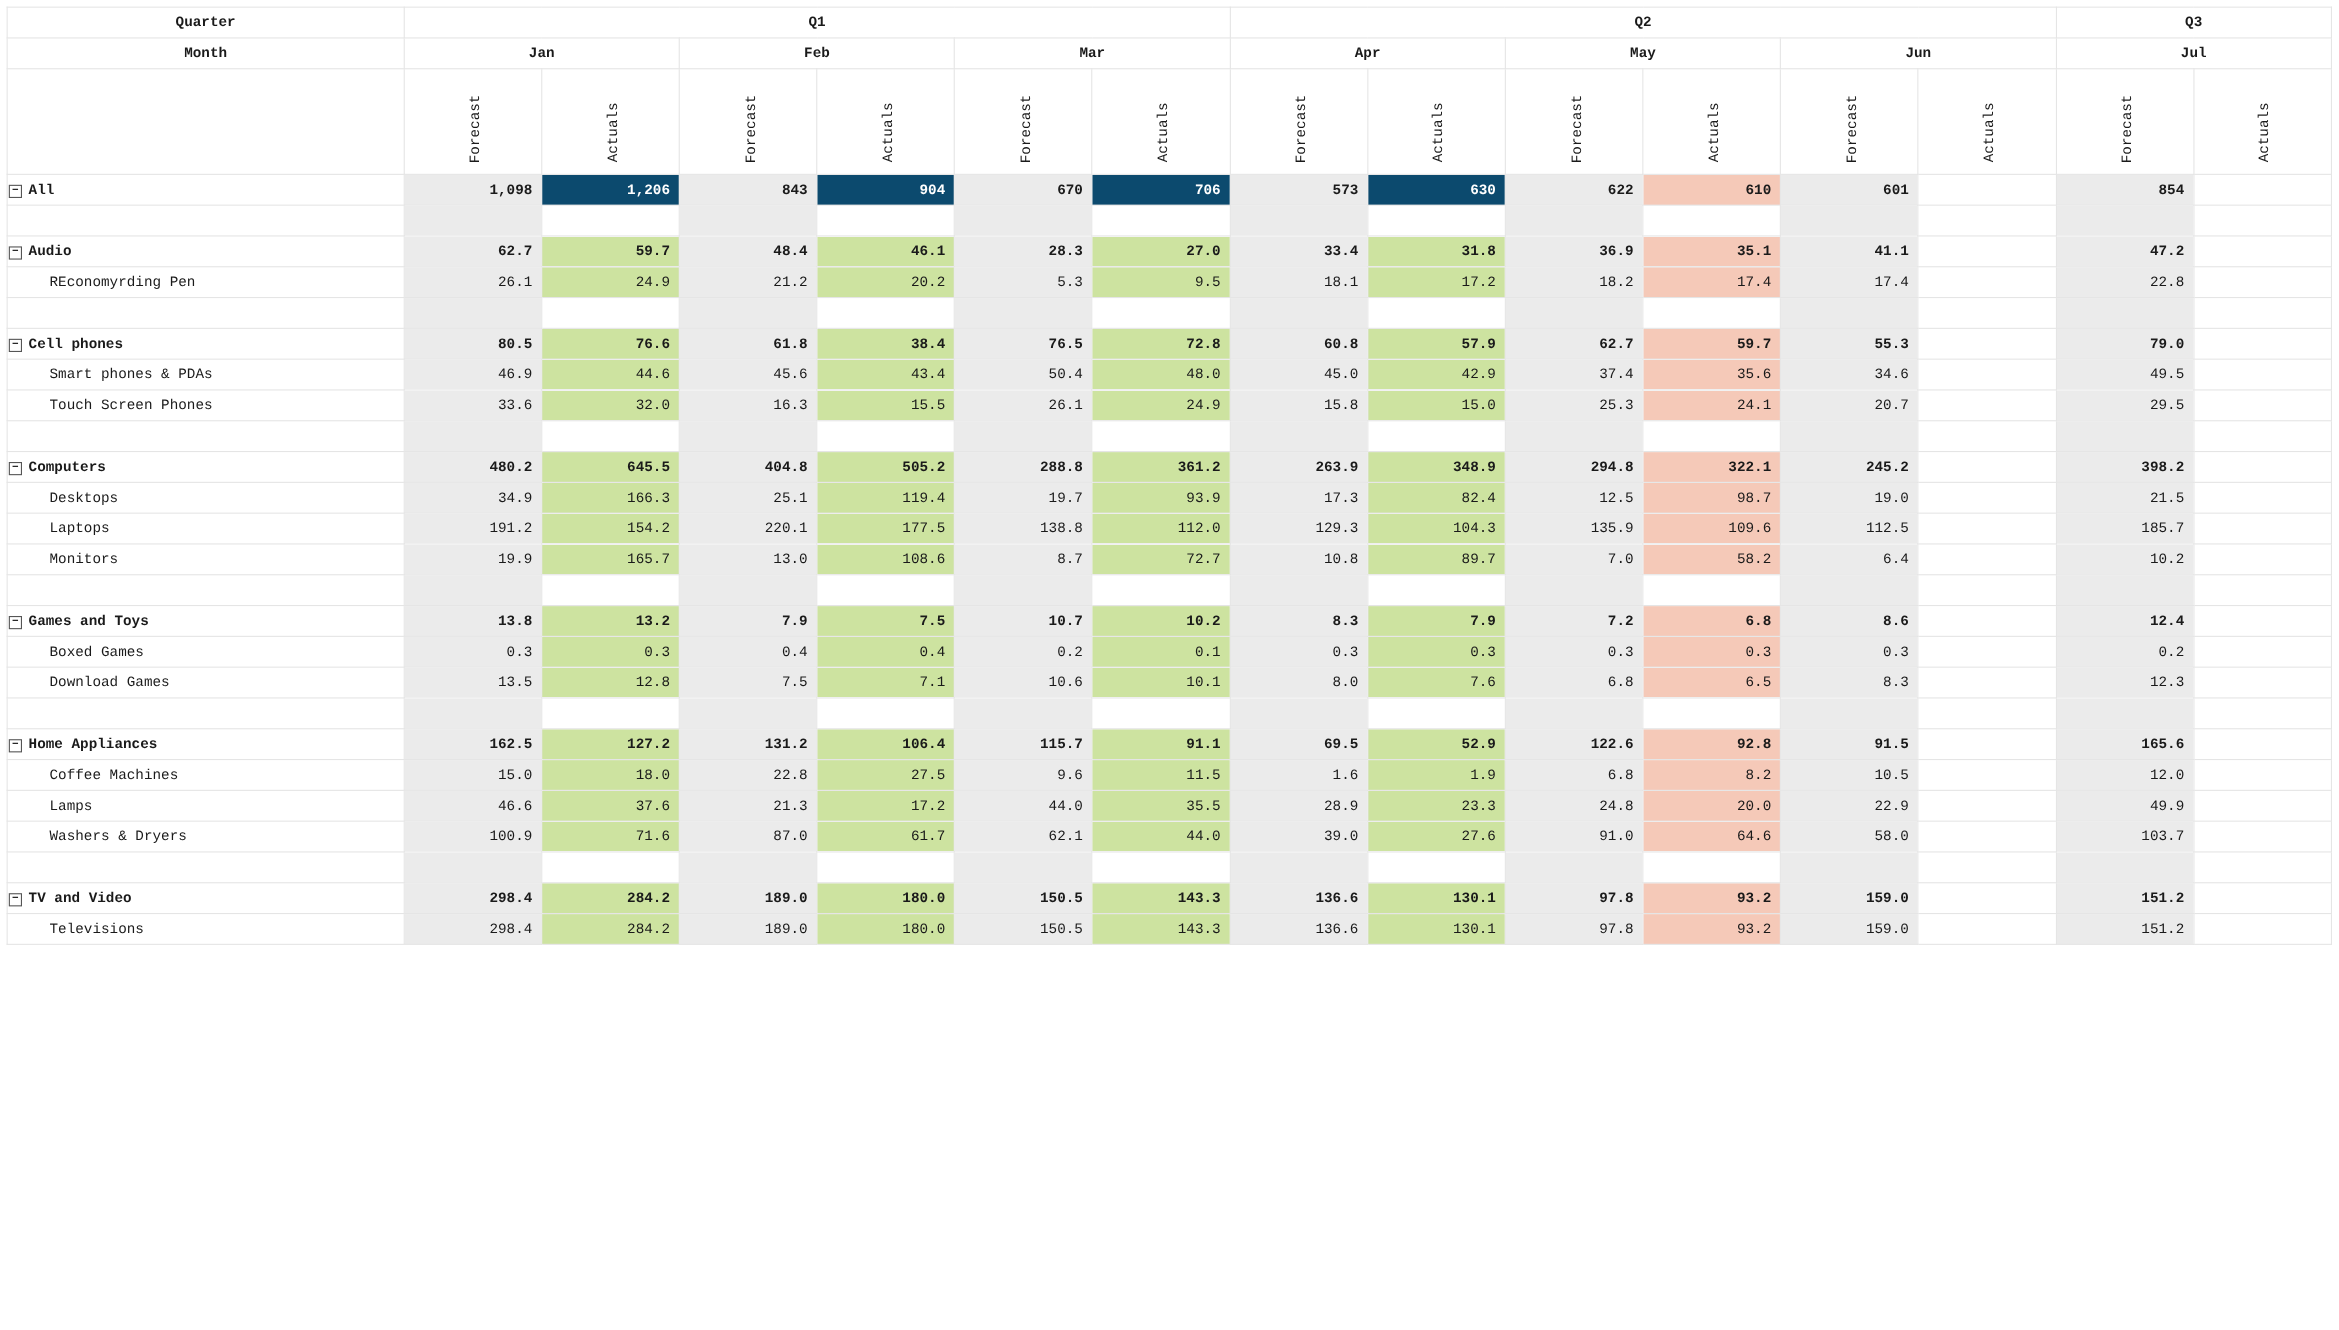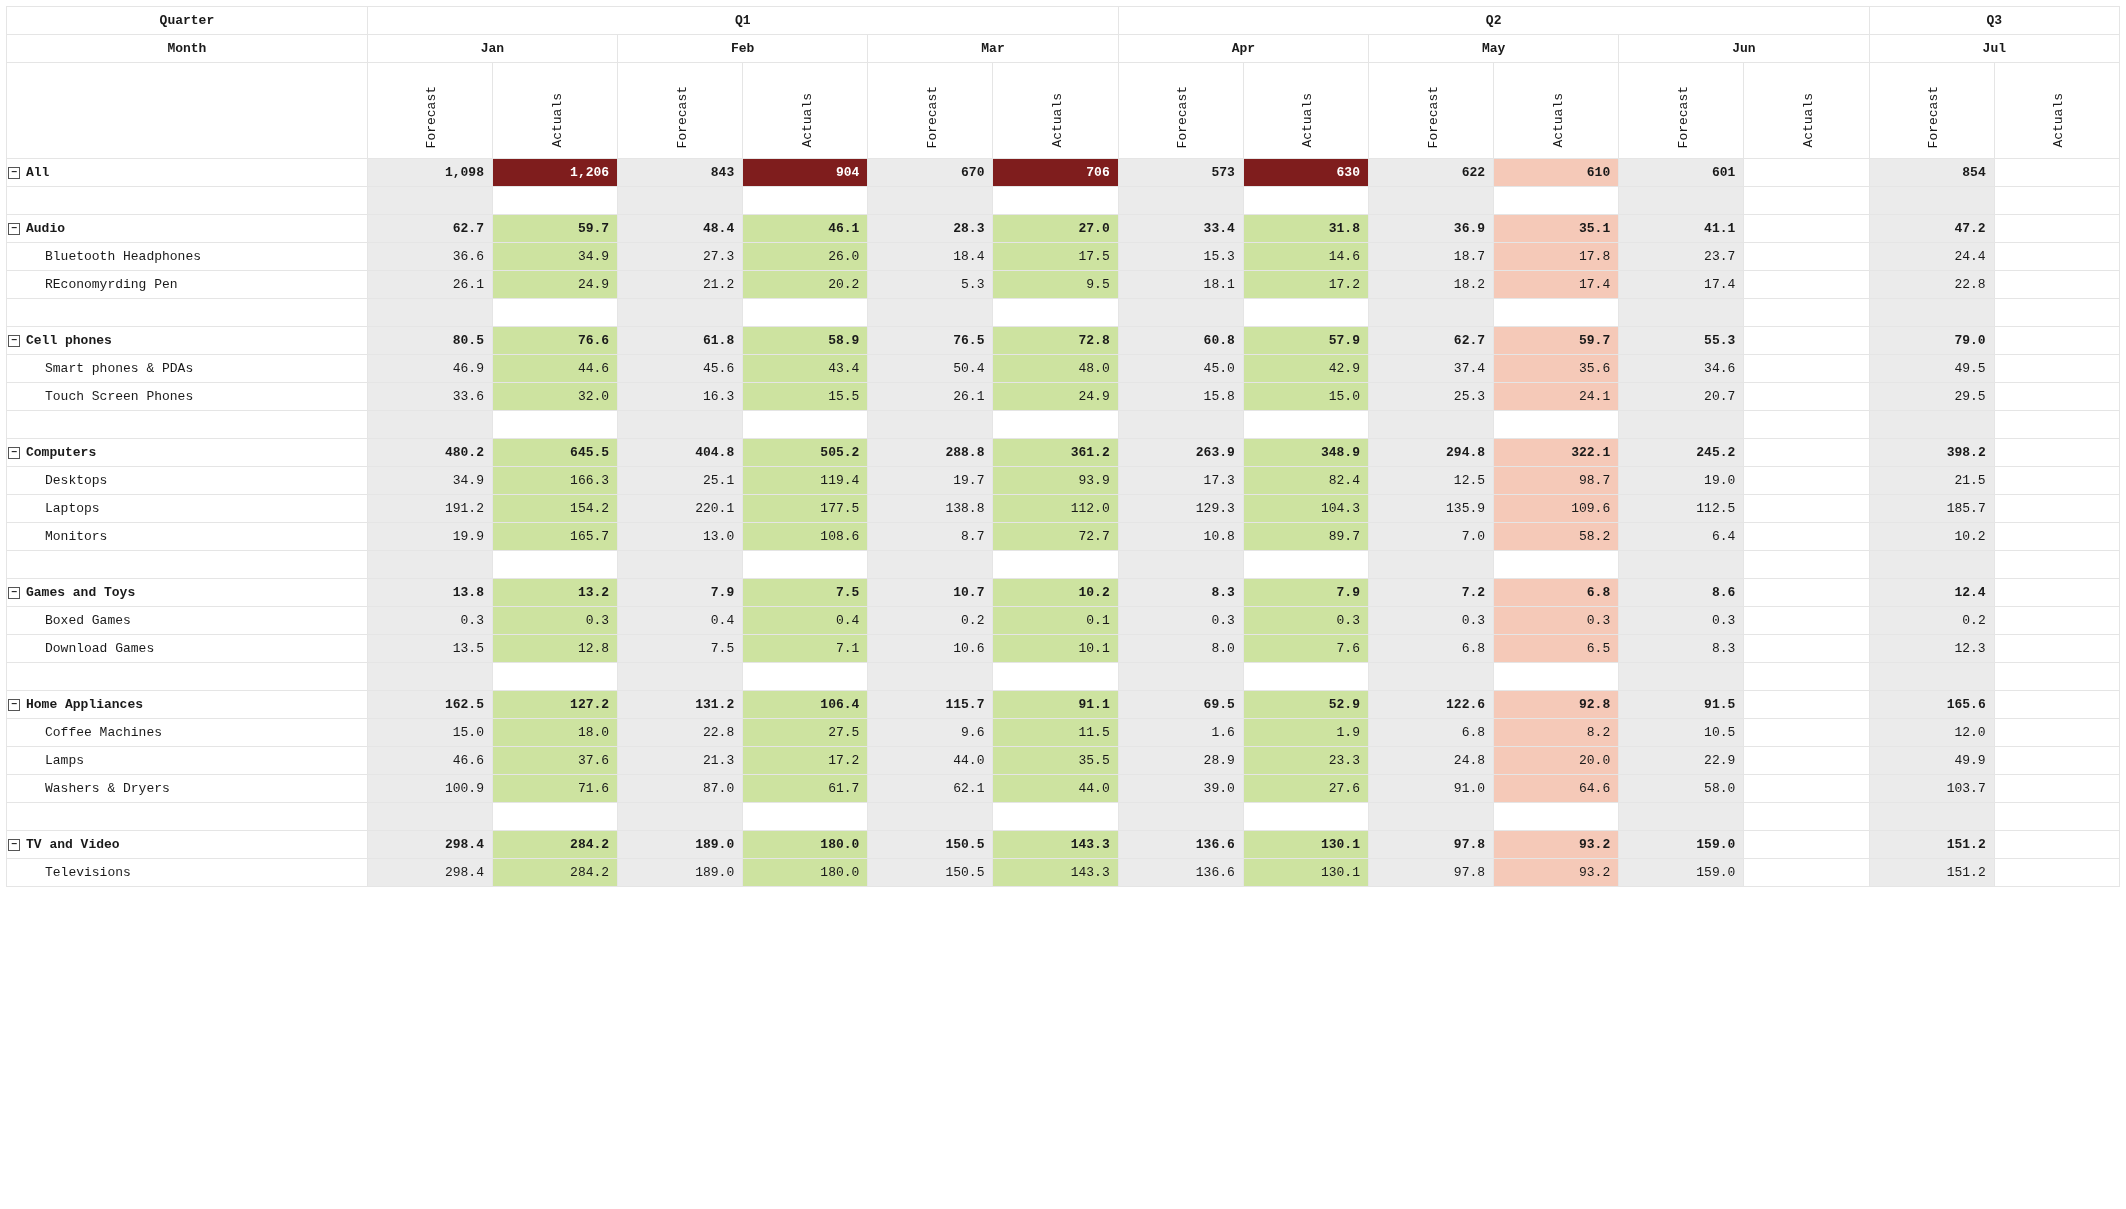--- a/index.html
+++ b/index.html
@@ -62,21 +62,21 @@
     cursor: pointer;
   }
   td.num {
     text-align: right;
     font-variant-numeric: tabular-nums;
   }
   
   .c-grey  { background:#ebebeb; }
   .c-white { background:#ffffff; }   
   .c-g2    { background:#cde3a0; }   
-  .c-g4    { background:#7f1d1d; color:#fff; } 
+  .c-g4    { background:#0c4a6e; color:#fff; } 
   .c-r1    { background:#f5c9b8; }   
   .bold { font-weight:700; }
 </style>
 </head>
 <body>
 
 <table>
   <colgroup>
     <col class="row-label-col">
     <col class="data-col">
@@ -175,37 +175,20 @@
         <td class="num c-grey bold">33.4</td>
         <td class="num c-g2 bold">31.8</td>
         <td class="num c-grey bold">36.9</td>
         <td class="num c-r1 bold">35.1</td>
         <td class="num c-grey bold">41.1</td>
         <td class="num c-white bold"></td>
         <td class="num c-grey bold">47.2</td>
         <td class="num c-white bold"></td>
       </tr>
       <tr>
-        <td class="rowlabel child"><span>Bluetooth Headphones</span></td>
-        <td class="num c-grey">36.6</td>
-        <td class="num c-g2">34.9</td>
-        <td class="num c-grey">27.3</td>
-        <td class="num c-g2">26.0</td>
-        <td class="num c-grey">18.4</td>
-        <td class="num c-g2">17.5</td>
-        <td class="num c-grey">15.3</td>
-        <td class="num c-g2">14.6</td>
-        <td class="num c-grey">18.7</td>
-        <td class="num c-r1">17.8</td>
-        <td class="num c-grey">23.7</td>
-        <td class="num c-white"></td>
-        <td class="num c-grey">24.4</td>
-        <td class="num c-white"></td>
-      </tr>
-      <tr>
         <td class="rowlabel child"><span>REconomyrding Pen</span></td>
         <td class="num c-grey">26.1</td>
         <td class="num c-g2">24.9</td>
         <td class="num c-grey">21.2</td>
         <td class="num c-g2">20.2</td>
         <td class="num c-grey">5.3</td>
         <td class="num c-g2">9.5</td>
         <td class="num c-grey">18.1</td>
         <td class="num c-g2">17.2</td>
         <td class="num c-grey">18.2</td>
@@ -230,21 +213,21 @@
         <td class="num c-grey"></td>
         <td class="num c-white"></td>
         <td class="num c-grey"></td>
         <td class="num c-white"></td>
       </tr>
       <tr>
         <td class="rowlabel group"><span class="toggle">−</span><span>Cell phones</span></td>
         <td class="num c-grey bold">80.5</td>
         <td class="num c-g2 bold">76.6</td>
         <td class="num c-grey bold">61.8</td>
-        <td class="num c-g2 bold">58.9</td>
+        <td class="num c-g2 bold">38.4</td>
         <td class="num c-grey bold">76.5</td>
         <td class="num c-g2 bold">72.8</td>
         <td class="num c-grey bold">60.8</td>
         <td class="num c-g2 bold">57.9</td>
         <td class="num c-grey bold">62.7</td>
         <td class="num c-r1 bold">59.7</td>
         <td class="num c-grey bold">55.3</td>
         <td class="num c-white bold"></td>
         <td class="num c-grey bold">79.0</td>
         <td class="num c-white bold"></td>

